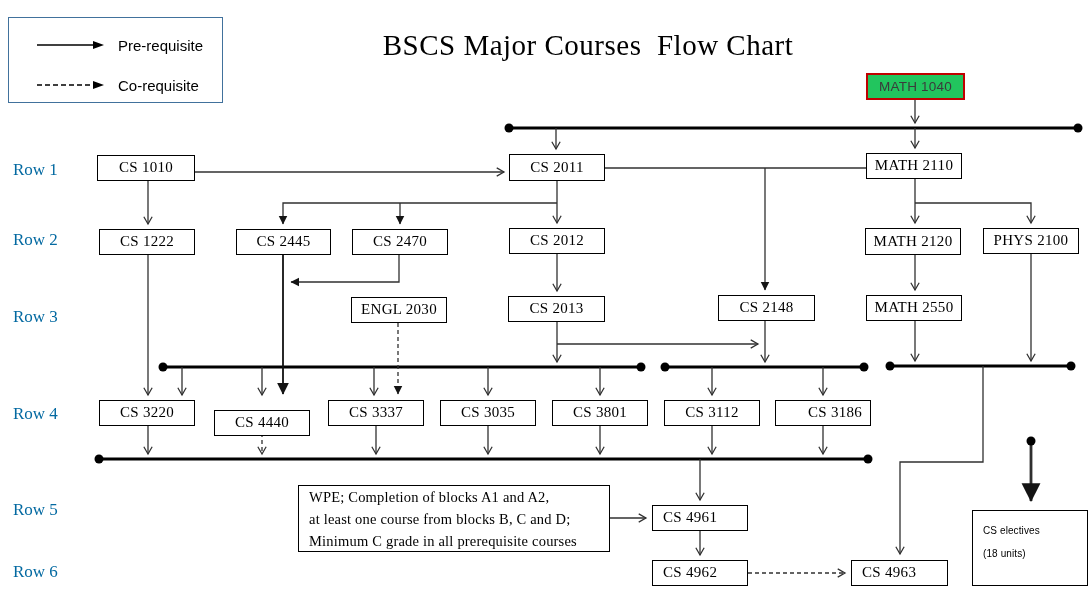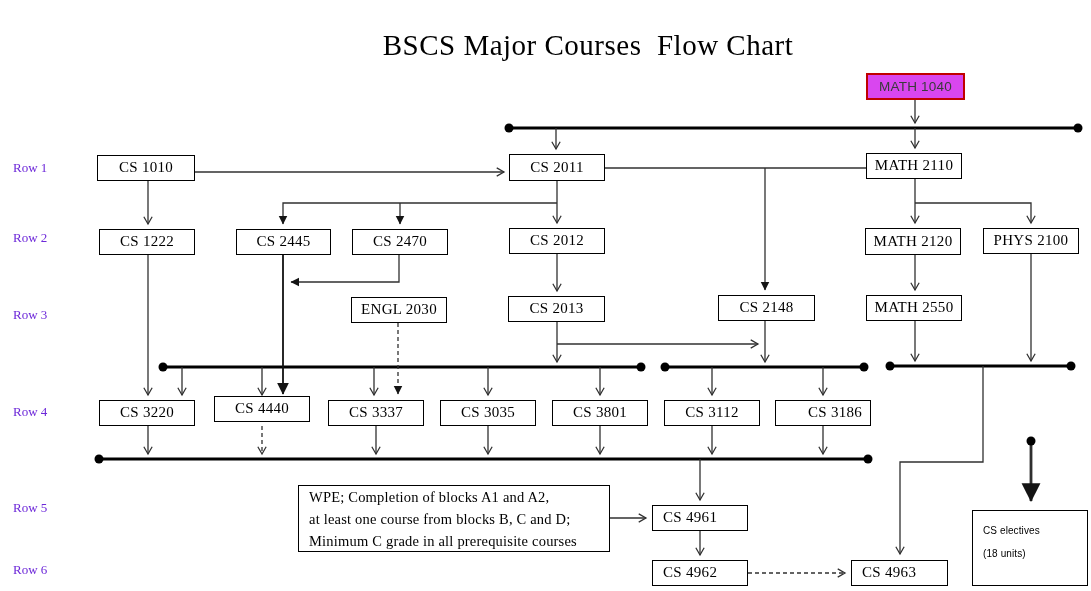--- a/index.html
+++ b/index.html
@@ -14,58 +14,74 @@
   }
   .legend{
     position:absolute; left:8px; top:17px; width:213px; height:84px;
     border:1px solid #41719c; background:#fff;
     font-family:"Liberation Sans", sans-serif; font-size:15px; color:#000;
   }
   .legend-row{position:absolute; left:26px; height:16px; display:flex; align-items:center; gap:11px;}
   .legend-row.r0{top:19px;}
   .legend-row.r1{top:59px;}
   .row-label{
-    position:absolute; left:13px; font-size:13px; color:#6d28d9;
+    position:absolute; left:13px; font-size:17px; color:#0369a1;
     font-family:"Liberation Serif", serif; white-space:nowrap;
   }
   #edge-layer{position:absolute; left:0; top:0;}
   .edge{fill:none; stroke:#303030; stroke-width:1.3px;}
   .edge.bus{stroke:#000; stroke-width:3px;}
   .edge.line-bold{stroke:#111; stroke-width:1.8px;}
   .edge.line-thick{stroke:#2f2f2f; stroke-width:2.8px;}
   .edge.dashed{stroke-dasharray:4 3;}
   .dot{fill:#000; stroke:none;}
   .node{
     position:absolute; box-sizing:border-box; border:1px solid #000; background:#fff;
     display:flex; flex-direction:column; align-items:center; justify-content:center;
     font-size:15px; color:#000; line-height:1.15; letter-spacing:0.3px;
     font-family:"Liberation Serif", serif; white-space:nowrap;
   }
   .node.left{align-items:flex-start; padding-left:10px;}
   .node.highlight{
-    background:#d946ef; border:2px solid #c00000; color:#3b3b3b;
+    background:#22c55e; border:2px solid #c00000; color:#3b3b3b;
     font-family:"Liberation Sans", sans-serif; font-size:13.5px; letter-spacing:0.2px;
   }
   .node.note{
     align-items:flex-start; justify-content:center; padding-left:10px;
     font-size:14.5px; line-height:22px; letter-spacing:0.2px;
   }
   .node.sans{
     font-family:"Liberation Sans", sans-serif; font-size:10px;
     align-items:flex-start; justify-content:flex-start; padding:8px 0 0 10px;
     line-height:23px; letter-spacing:0.1px;
   }
 </style>
 </head>
 <body>
 
 <div class="stage">
 
   <h1 class="title">BSCS Major Courses  Flow Chart</h1>
 
+  <div class="legend">
+    <div class="legend-row r0">
+      <svg width="72" height="12" viewBox="0 0 72 12">
+        <line x1="2" y1="6" x2="59" y2="6" stroke="#000" stroke-width="1.5"></line>
+        <polygon points="58,2 69,6 58,10" fill="#000"></polygon>
+      </svg>
+      <span>Pre-requisite</span>
+    </div>
+    <div class="legend-row r1">
+      <svg width="72" height="12" viewBox="0 0 72 12">
+        <line x1="2" y1="6" x2="59" y2="6" stroke="#000" stroke-width="1.5" stroke-dasharray="5 3"></line>
+        <polygon points="58,2 69,6 58,10" fill="#000"></polygon>
+      </svg>
+      <span>Co-requisite</span>
+    </div>
+  </div>
 
   <div id="row-labels">
       <div class="row-label" style="top: 160px;">Row 1</div>
       <div class="row-label" style="top: 230px;">Row 2</div>
       <div class="row-label" style="top: 307px;">Row 3</div>
       <div class="row-label" style="top: 404px;">Row 4</div>
       <div class="row-label" style="top: 500px;">Row 5</div>
       <div class="row-label" style="top: 562px;">Row 6</div>
     </div>
 
@@ -148,21 +164,21 @@
       <div class="node" style="left: 236px; top: 229px; width: 95px; height: 26px;">CS 2445</div>
       <div class="node" style="left: 352px; top: 229px; width: 96px; height: 26px;">CS 2470</div>
       <div class="node" style="left: 509px; top: 228px; width: 96px; height: 26px;">CS 2012</div>
       <div class="node" style="left: 865px; top: 228px; width: 96px; height: 27px;">MATH 2120</div>
       <div class="node" style="left: 983px; top: 228px; width: 96px; height: 26px;">PHYS 2100</div>
       <div class="node" style="left: 351px; top: 297px; width: 96px; height: 26px;">ENGL 2030</div>
       <div class="node" style="left: 508px; top: 296px; width: 97px; height: 26px;">CS 2013</div>
       <div class="node" style="left: 718px; top: 295px; width: 97px; height: 26px;">CS 2148</div>
       <div class="node" style="left: 866px; top: 295px; width: 96px; height: 26px;">MATH 2550</div>
       <div class="node" style="left: 99px; top: 400px; width: 96px; height: 26px;">CS 3220</div>
-      <div class="node" style="left: 214px; top: 396px; width: 96px; height: 26px;">CS 4440</div>
+      <div class="node" style="left: 214px; top: 410px; width: 96px; height: 26px;">CS 4440</div>
       <div class="node" style="left: 328px; top: 400px; width: 96px; height: 26px;">CS 3337</div>
       <div class="node" style="left: 440px; top: 400px; width: 96px; height: 26px;">CS 3035</div>
       <div class="node" style="left: 552px; top: 400px; width: 96px; height: 26px;">CS 3801</div>
       <div class="node" style="left: 664px; top: 400px; width: 96px; height: 26px;">CS 3112</div>
       <div class="node" style="left: 775px; top: 400px; width: 96px; height: 26px; padding-left: 24px;">CS 3186</div>
       <div class="node note" style="left: 298px; top: 485px; width: 312px; height: 67px;">
         <div>WPE; Completion of blocks A1 and A2,</div>
         <div>at least one course from blocks B, C and D;</div>
         <div>Minimum C grade in all prerequisite courses</div>
       </div>

